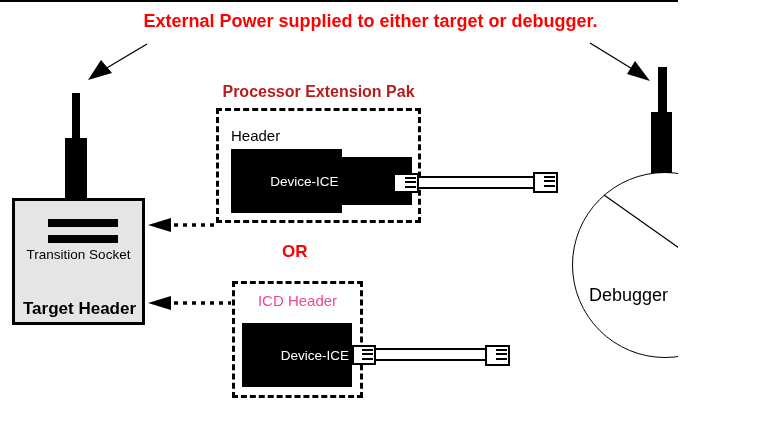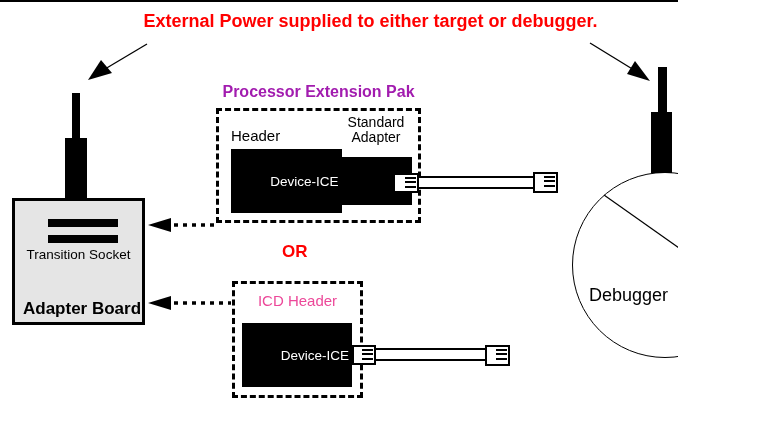--- a/index.html
+++ b/index.html
@@ -20,21 +20,21 @@
   .board { position:absolute; left:12px; top:198px; width:133px; height:127px;
     background:#e5e5e5; border:3px solid #000; }
   .socket-bar { position:absolute; left:33px; width:70px; height:8px; background:#000; }
   #socket-bar-1 { top:18px; }
   #socket-bar-2 { top:34px; }
   .socket-label { position:absolute; left:0; top:46px; width:127px; text-align:center;
     font-size:13.5px; color:#000; }
   .board-label { position:absolute; left:8px; top:98px; font-size:17px; font-weight:bold; color:#000; }
 
   .pak-title { position:absolute; left:216px; top:83px; width:205px; text-align:center;
-    font-weight:bold; font-size:16px; color:#a21caf; }
+    font-weight:bold; font-size:16px; color:#b91c1c; }
   .dashed-box { position:absolute; border:3px dashed #000; background:transparent; }
   #pak-box { left:216px; top:108px; width:205px; height:115px; }
   #icd-box { left:232px; top:281px; width:131px; height:117px; }
   .icd-title { position:absolute; left:232px; top:292px; width:131px; text-align:center;
     font-size:15px; color:#ec4899; }
 
   .header-lbl { position:absolute; left:231px; top:127px; width:111px; text-align:left;
     font-size:15px; color:#000; }
   .adapter-lbl { position:absolute; left:340px; top:115px; width:72px; text-align:center;
     font-size:14px; line-height:15px; color:#000; }
@@ -75,30 +75,26 @@
 
   <div class="ext-power-title">External Power supplied to either target or debugger.</div>
 
   <div class="plug" id="tgt-pin"></div>
   <div class="plug" id="tgt-body"></div>
 
   <div class="board">
     <div class="socket-bar" id="socket-bar-1"></div>
     <div class="socket-bar" id="socket-bar-2"></div>
     <div class="socket-label">Transition Socket</div>
-    <div class="board-label">Adapter Board</div>
+    <div class="board-label">Target Header</div>
   </div>
 
   <div class="pak-title">Processor Extension Pak</div>
   <div class="dashed-box" id="pak-box"></div>
   <div class="header-lbl">Header</div>
-  <div class="adapter-lbl">
-    <div>Standard</div>
-    <div>Adapter</div>
-  </div>
   <div class="device-rect" id="device1">
     <span>Device-ICE</span>
   </div>
   <div id="adapter-rect"></div>
 
   <div class="cable" id="cable1"></div>
   <div class="rj" id="rj1">
       <div class="pins"></div>
     </div>
   <div class="rj" id="rj2">

